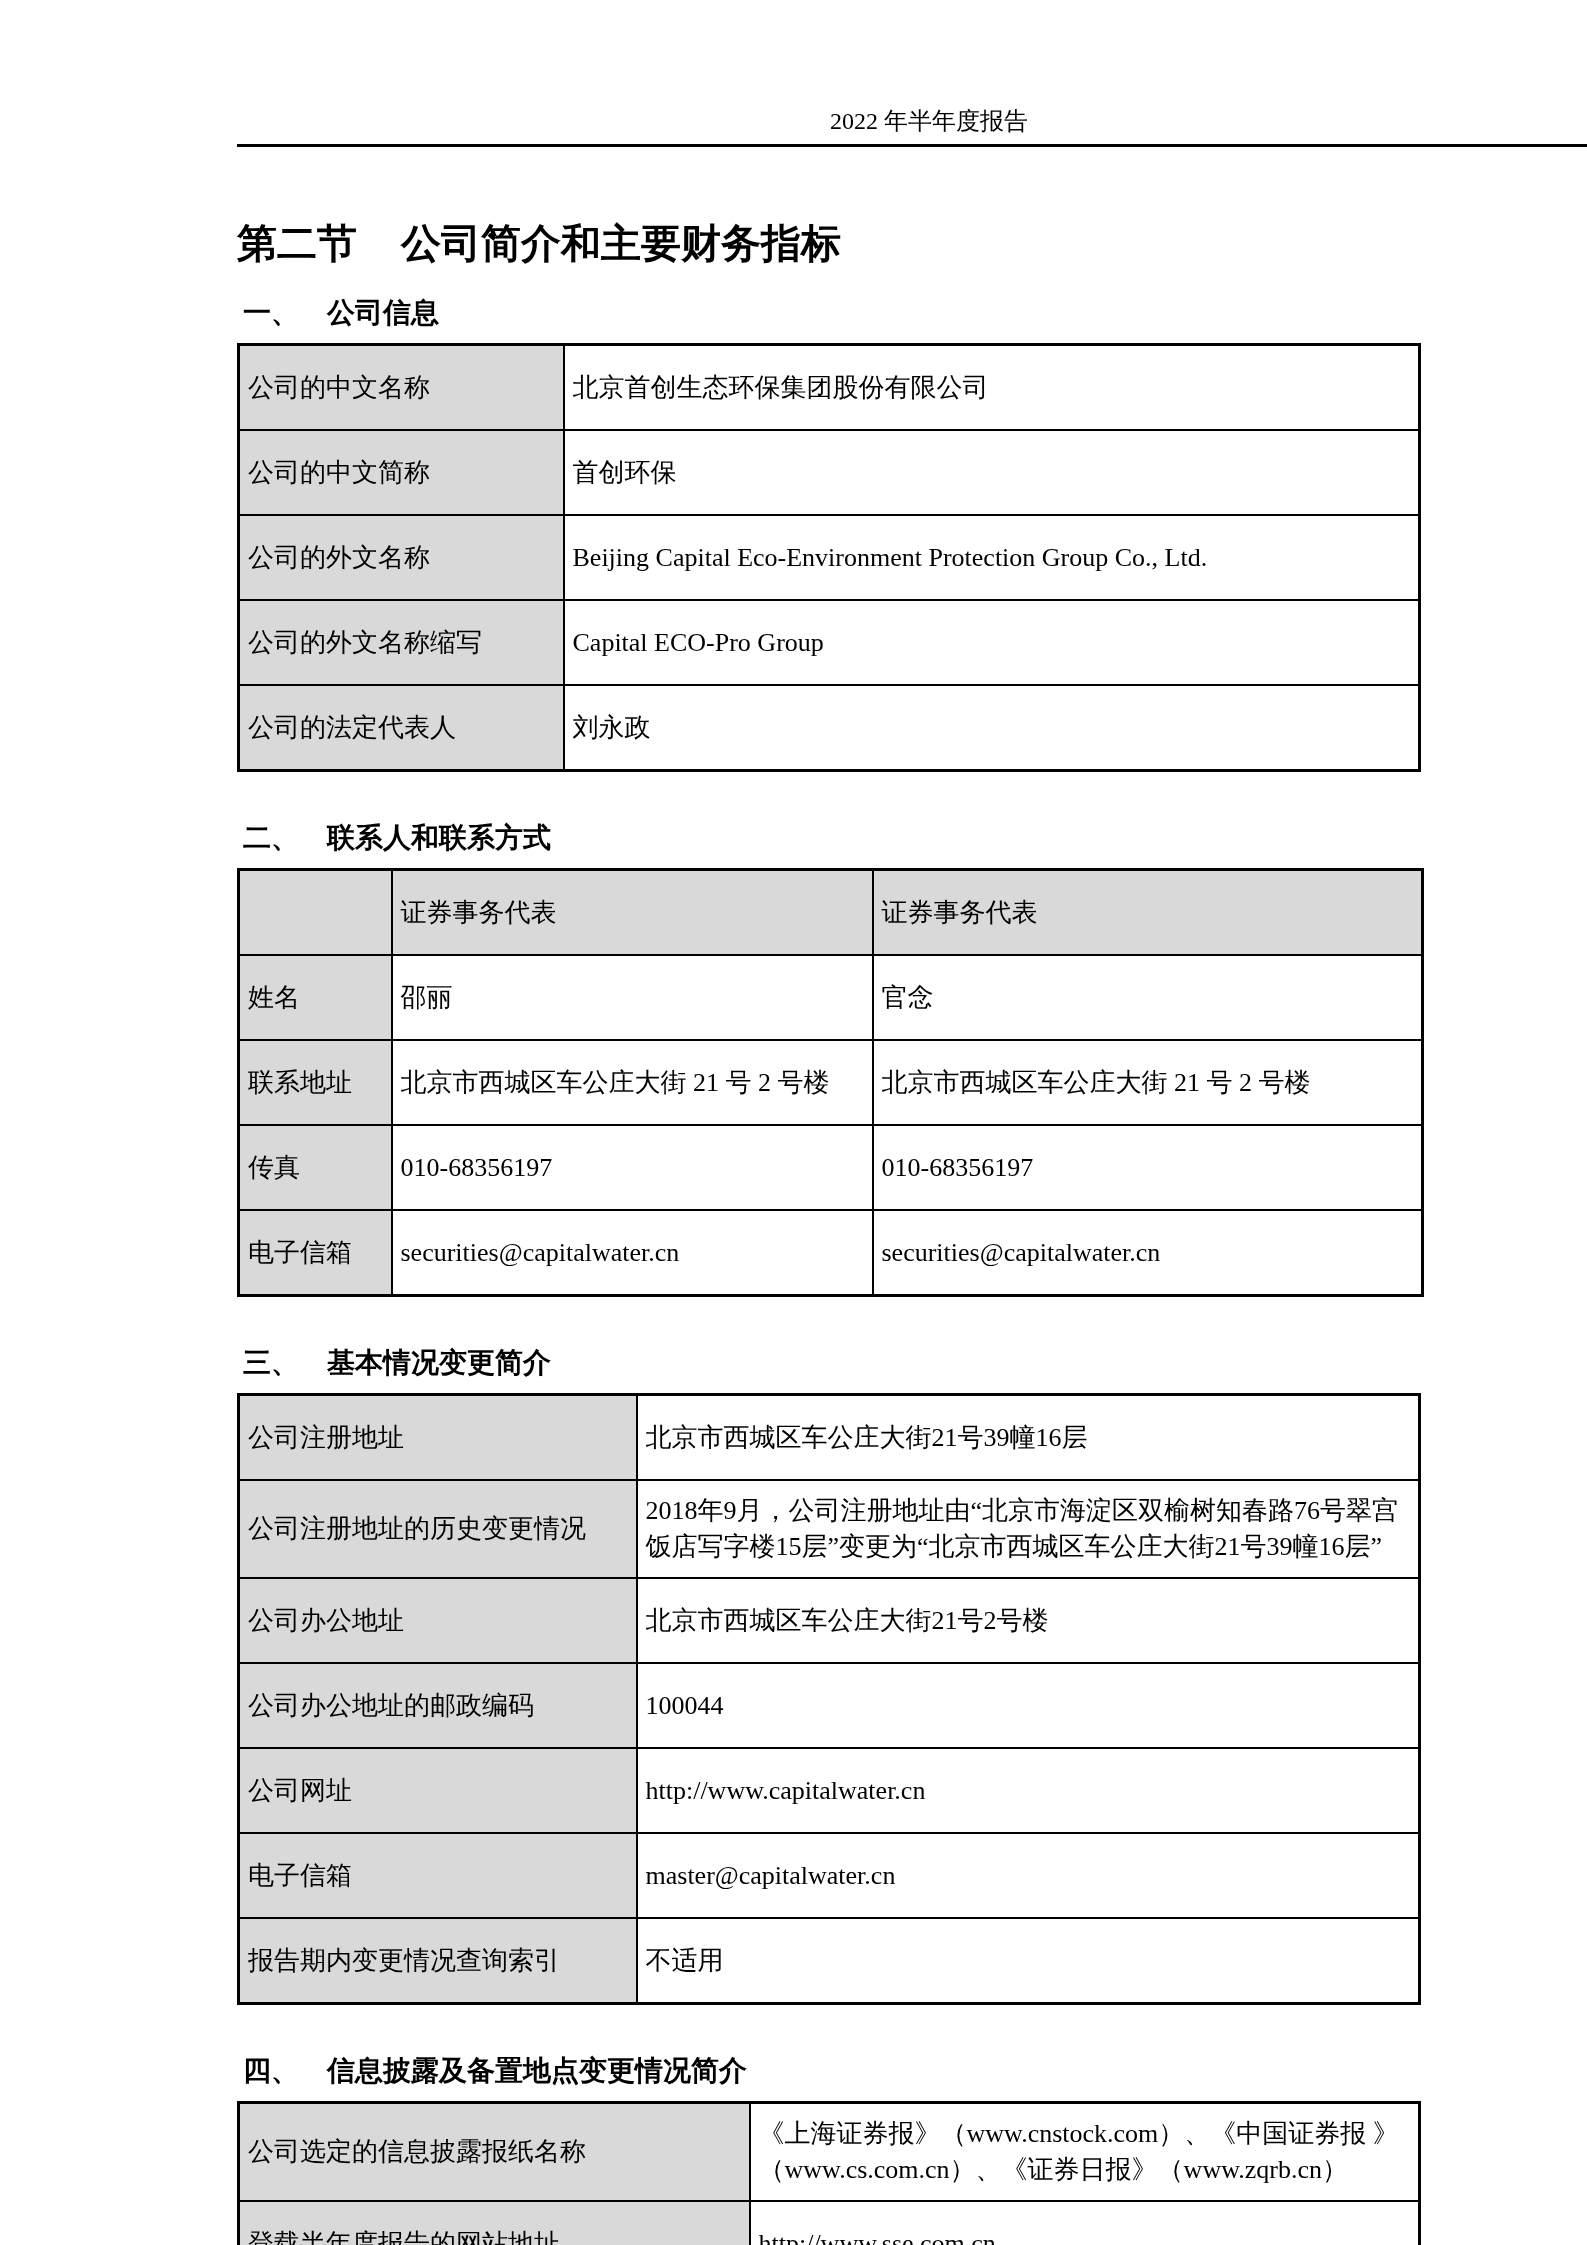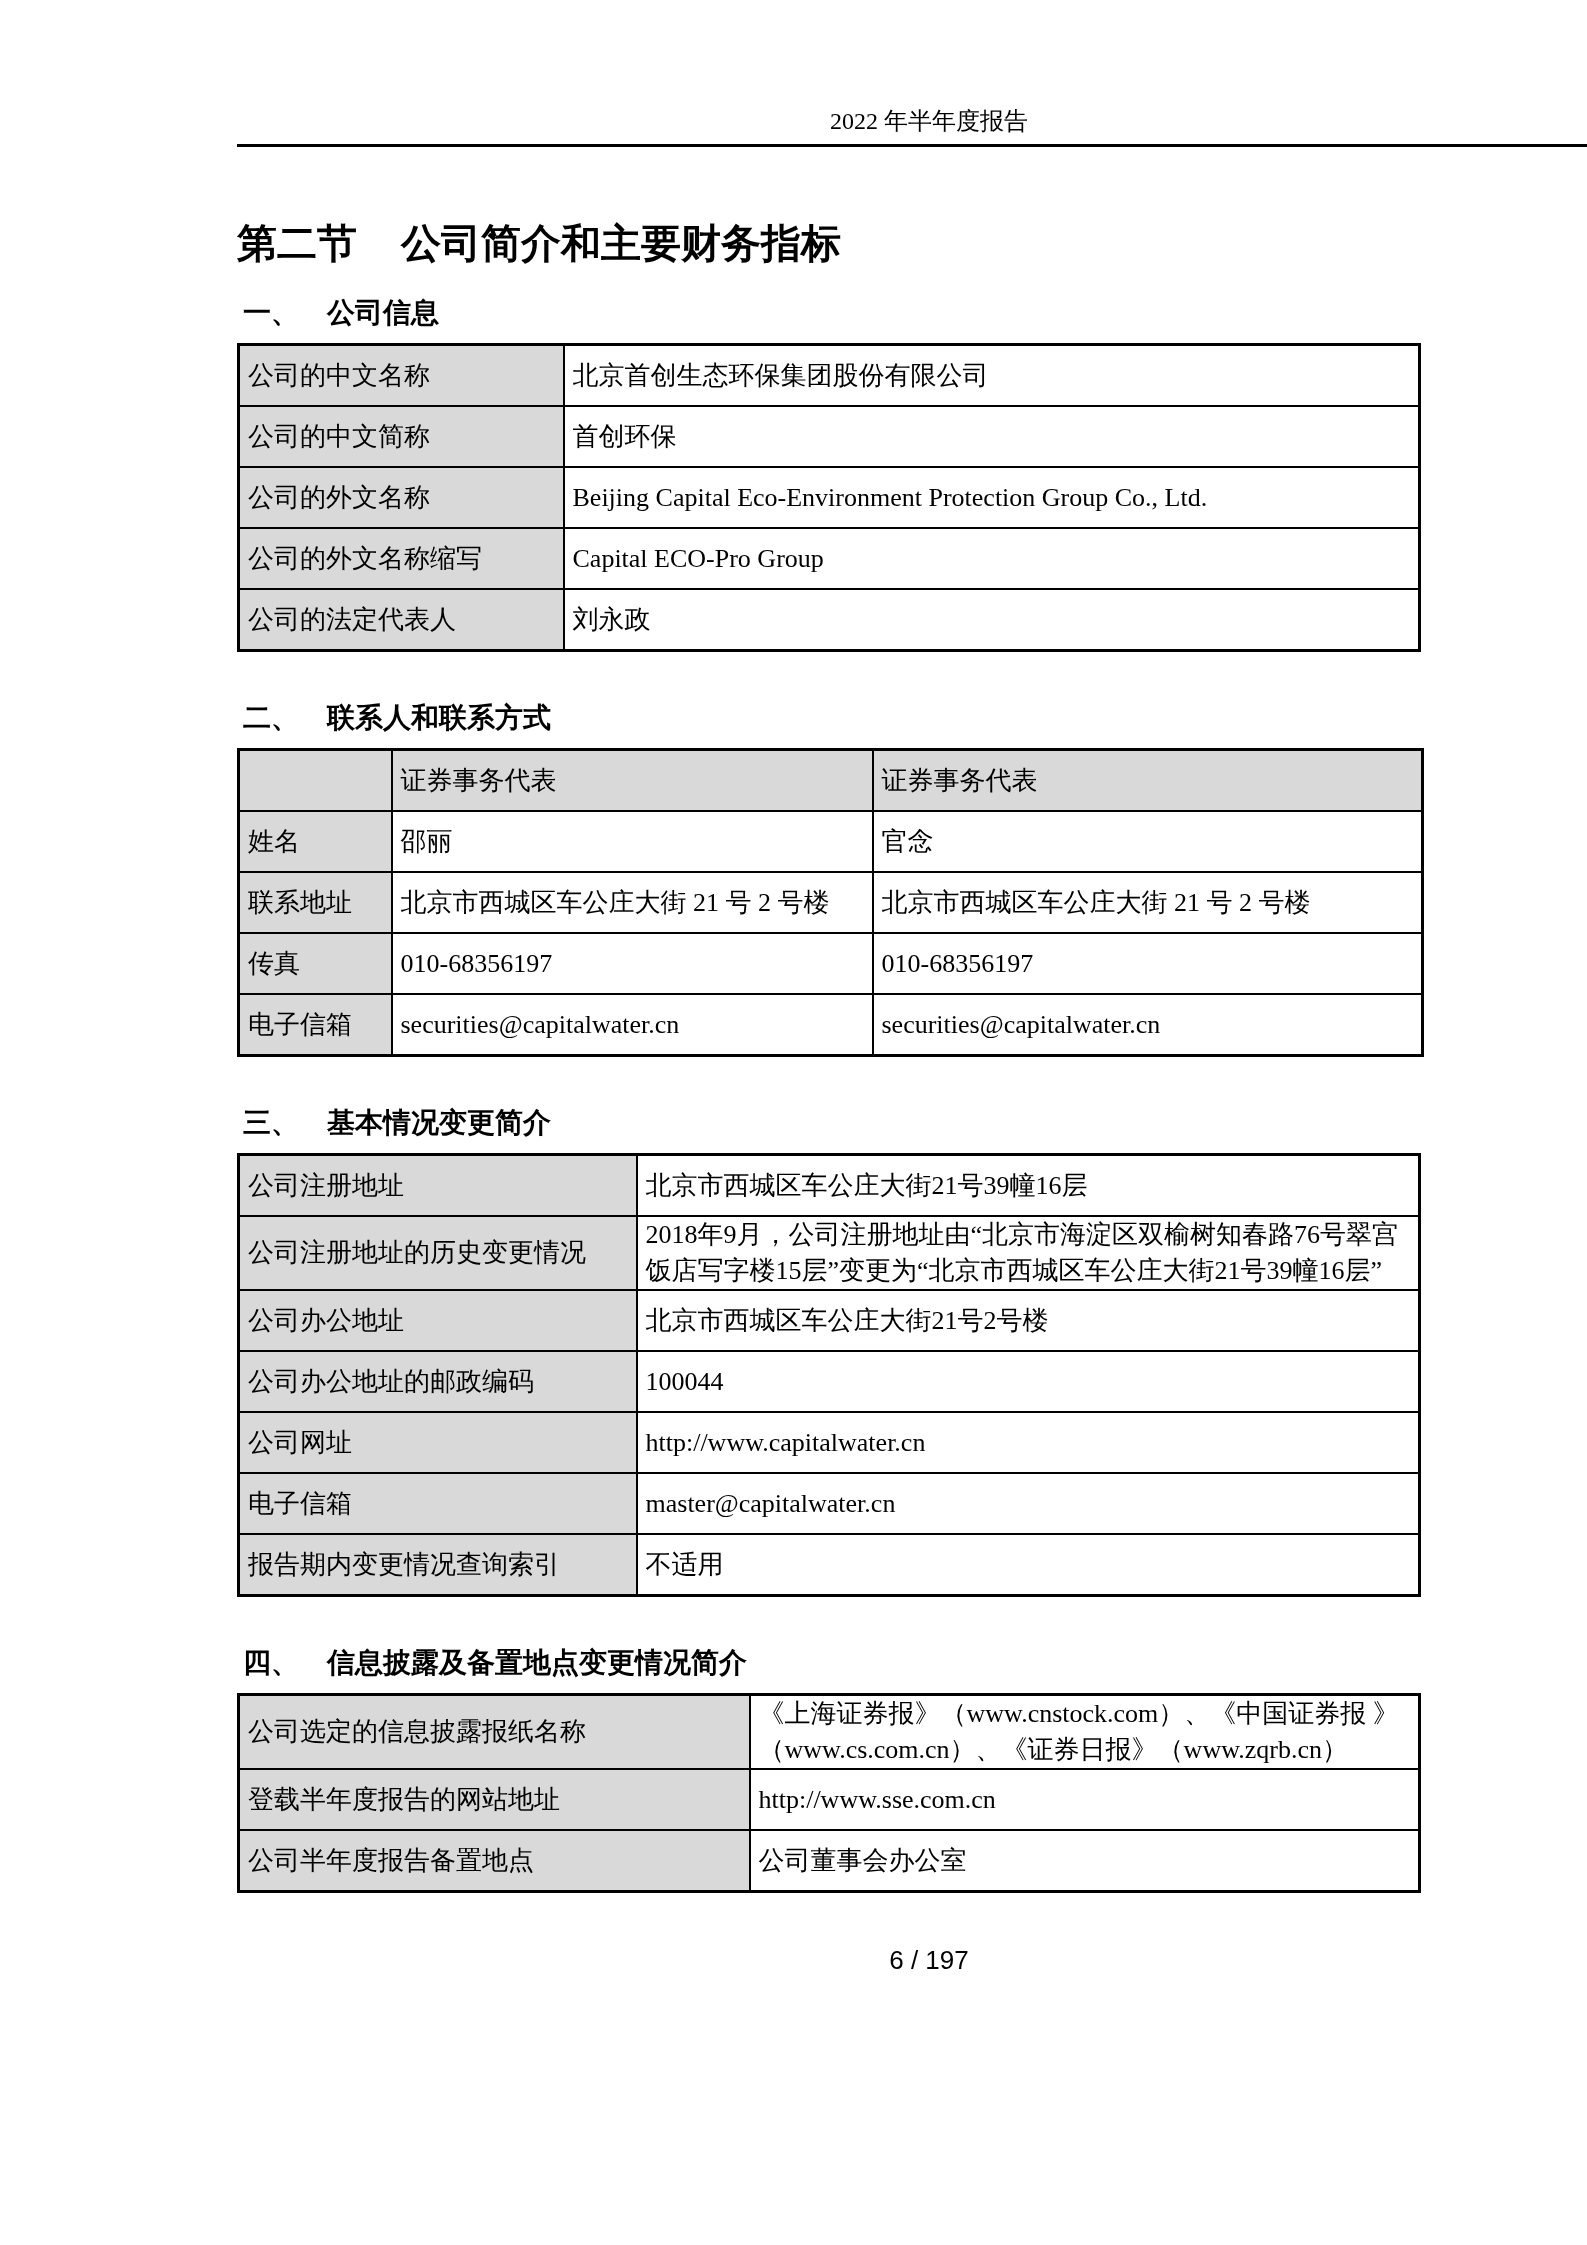--- a/index.html
+++ b/index.html
@@ -39,21 +39,21 @@
     margin-top:12px;
     border-collapse:collapse;
     table-layout:fixed;
     width:1184px;
     border:3px solid #000;
   }
   table.tbl td,table.tbl th{
     border:2px solid #000;
     font-size:26px;line-height:36px;
     font-weight:normal;
-    padding:0 8px;
+    padding:12px 8px;
     height:59px;
     vertical-align:middle;
     text-align:left;
     word-break:break-word;
     overflow:hidden;
   }
   td.lbl,th.hdr,td.corner{background:#d9d9d9;}
   th.hdr{text-align:center;}
   .page-footer{
     margin-top:52px;

